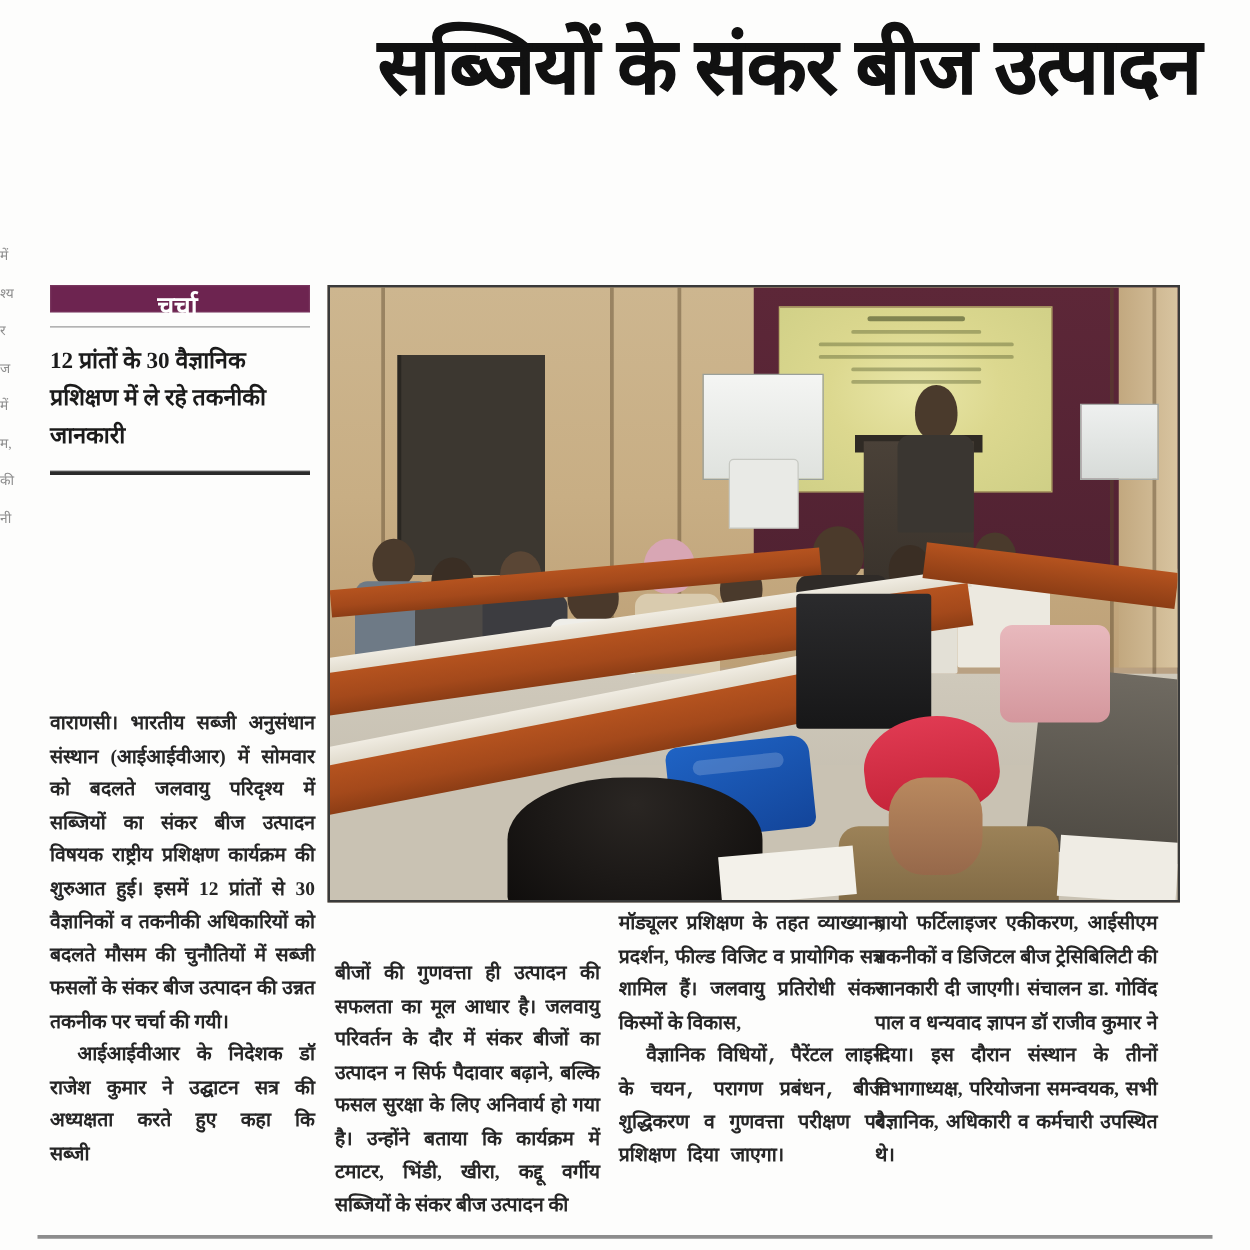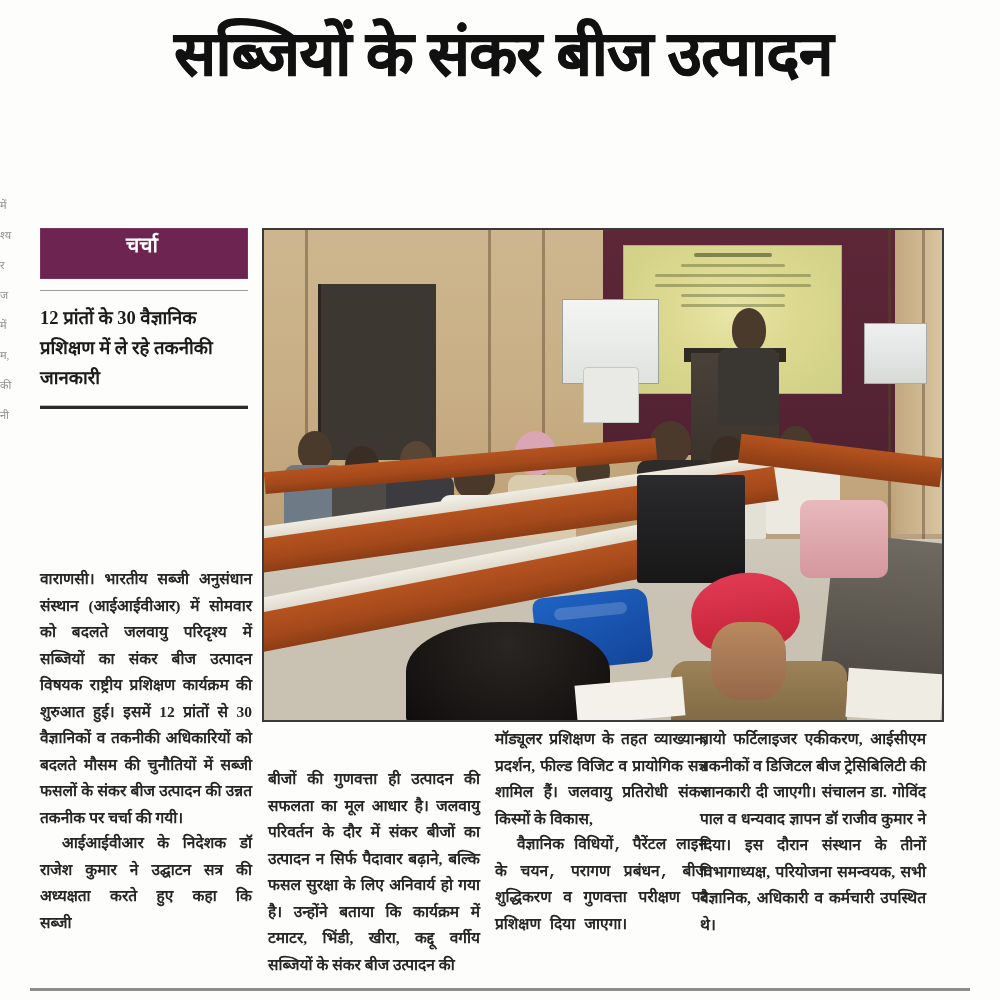--- a/index.html
+++ b/index.html
@@ -17,31 +17,31 @@
     font-family:"Liberation Serif", serif;white-space:pre;
   }
 
   
   .headline{
     position:absolute;left:46px;top:18px;width:915px;
     font-family:"Liberation Serif", serif;
     font-weight:bold;color:#111111;
     font-size:62px;line-height:72px;
     letter-spacing:-0.5px;
-    text-align:center;
+    text-align:right;
     -webkit-text-stroke:0.8px #111;
   }
   .headline .l2{display:block;}
 
   
   .sidebar{position:absolute;left:40px;top:228px;width:208px;}
   .charcha{
     background:#6d2450;color:#ffffff;
     font-family:"Liberation Serif", serif;font-weight:bold;
-    font-size:21px;line-height:34px;height:51px;
+    font-size:21px;line-height:34px;height:22px;
     text-align:center;padding-right:4px;
     box-shadow:inset 0 0 0 1px rgba(255,255,255,.08);
   }
   .kicker{
     margin-top:12px;
     font-family:"Liberation Serif", serif;font-weight:bold;
     font-size:18.5px;line-height:30px;color:#1b1b1b;
     filter:blur(.22px);
   }
   .rule-thin{height:1px;background:#9a9a9a;margin:11px 0 10px 0;}

